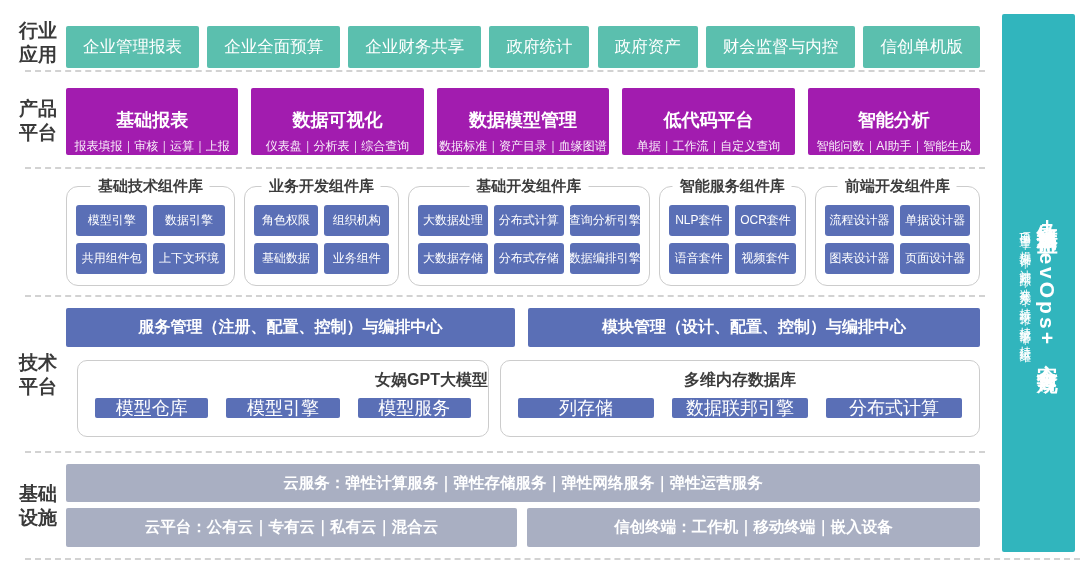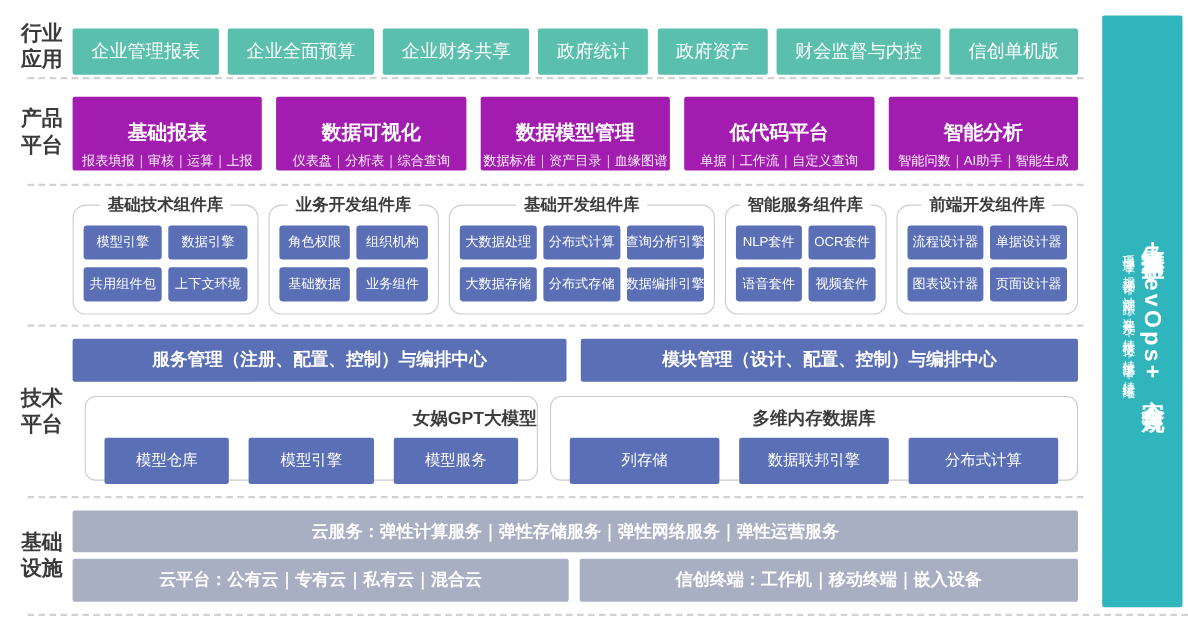--- a/index.html
+++ b/index.html
@@ -48,21 +48,21 @@
   .tech-bar{position:absolute;height:39px;background:#5a6fb6;color:#fff;font-size:16px;font-weight:bold;
             display:flex;align-items:center;justify-content:center;border-radius:2px;white-space:nowrap;}
   .tech-bar-left{left:66px;top:308px;width:449px;}
   .tech-bar-right{left:528px;top:308px;width:452px;}
   .tech-box{position:absolute;top:360px;height:77px;border:1.5px solid #cccccc;border-radius:10px;
             box-sizing:border-box;display:flex;flex-direction:column;align-items:center;}
   .tech-box-left{left:77px;width:412px;align-items:flex-end;}
   .tech-box-right{left:500px;width:480px;}
   .tech-box-title{font-size:16px;font-weight:bold;color:#3c3c3c;margin-top:9px;}
   .tech-box-chips{display:flex;gap:18px;margin-top:7px;width:100%;box-sizing:border-box;padding:0 17px;}
-  .tech-chip{flex:1;height:42px;background:#5a6fb6;color:#fff;font-size:14px;border-radius:2px;
+  .tech-chip{flex:1;height:20px;background:#5a6fb6;color:#fff;font-size:18px;border-radius:2px;
              display:flex;align-items:center;justify-content:center;white-space:nowrap;}
 
   
   .infra-bar{position:absolute;background:#a9afc2;color:#fff;font-size:15.5px;font-weight:bold;
              display:flex;align-items:center;justify-content:center;border-radius:2px;white-space:nowrap;}
   .infra-full{left:66px;top:464px;width:914px;height:38px;}
   .infra-left{left:66px;top:508px;width:451px;height:39px;}
   .infra-right{left:527px;top:508px;width:453px;height:39px;}
 
   

